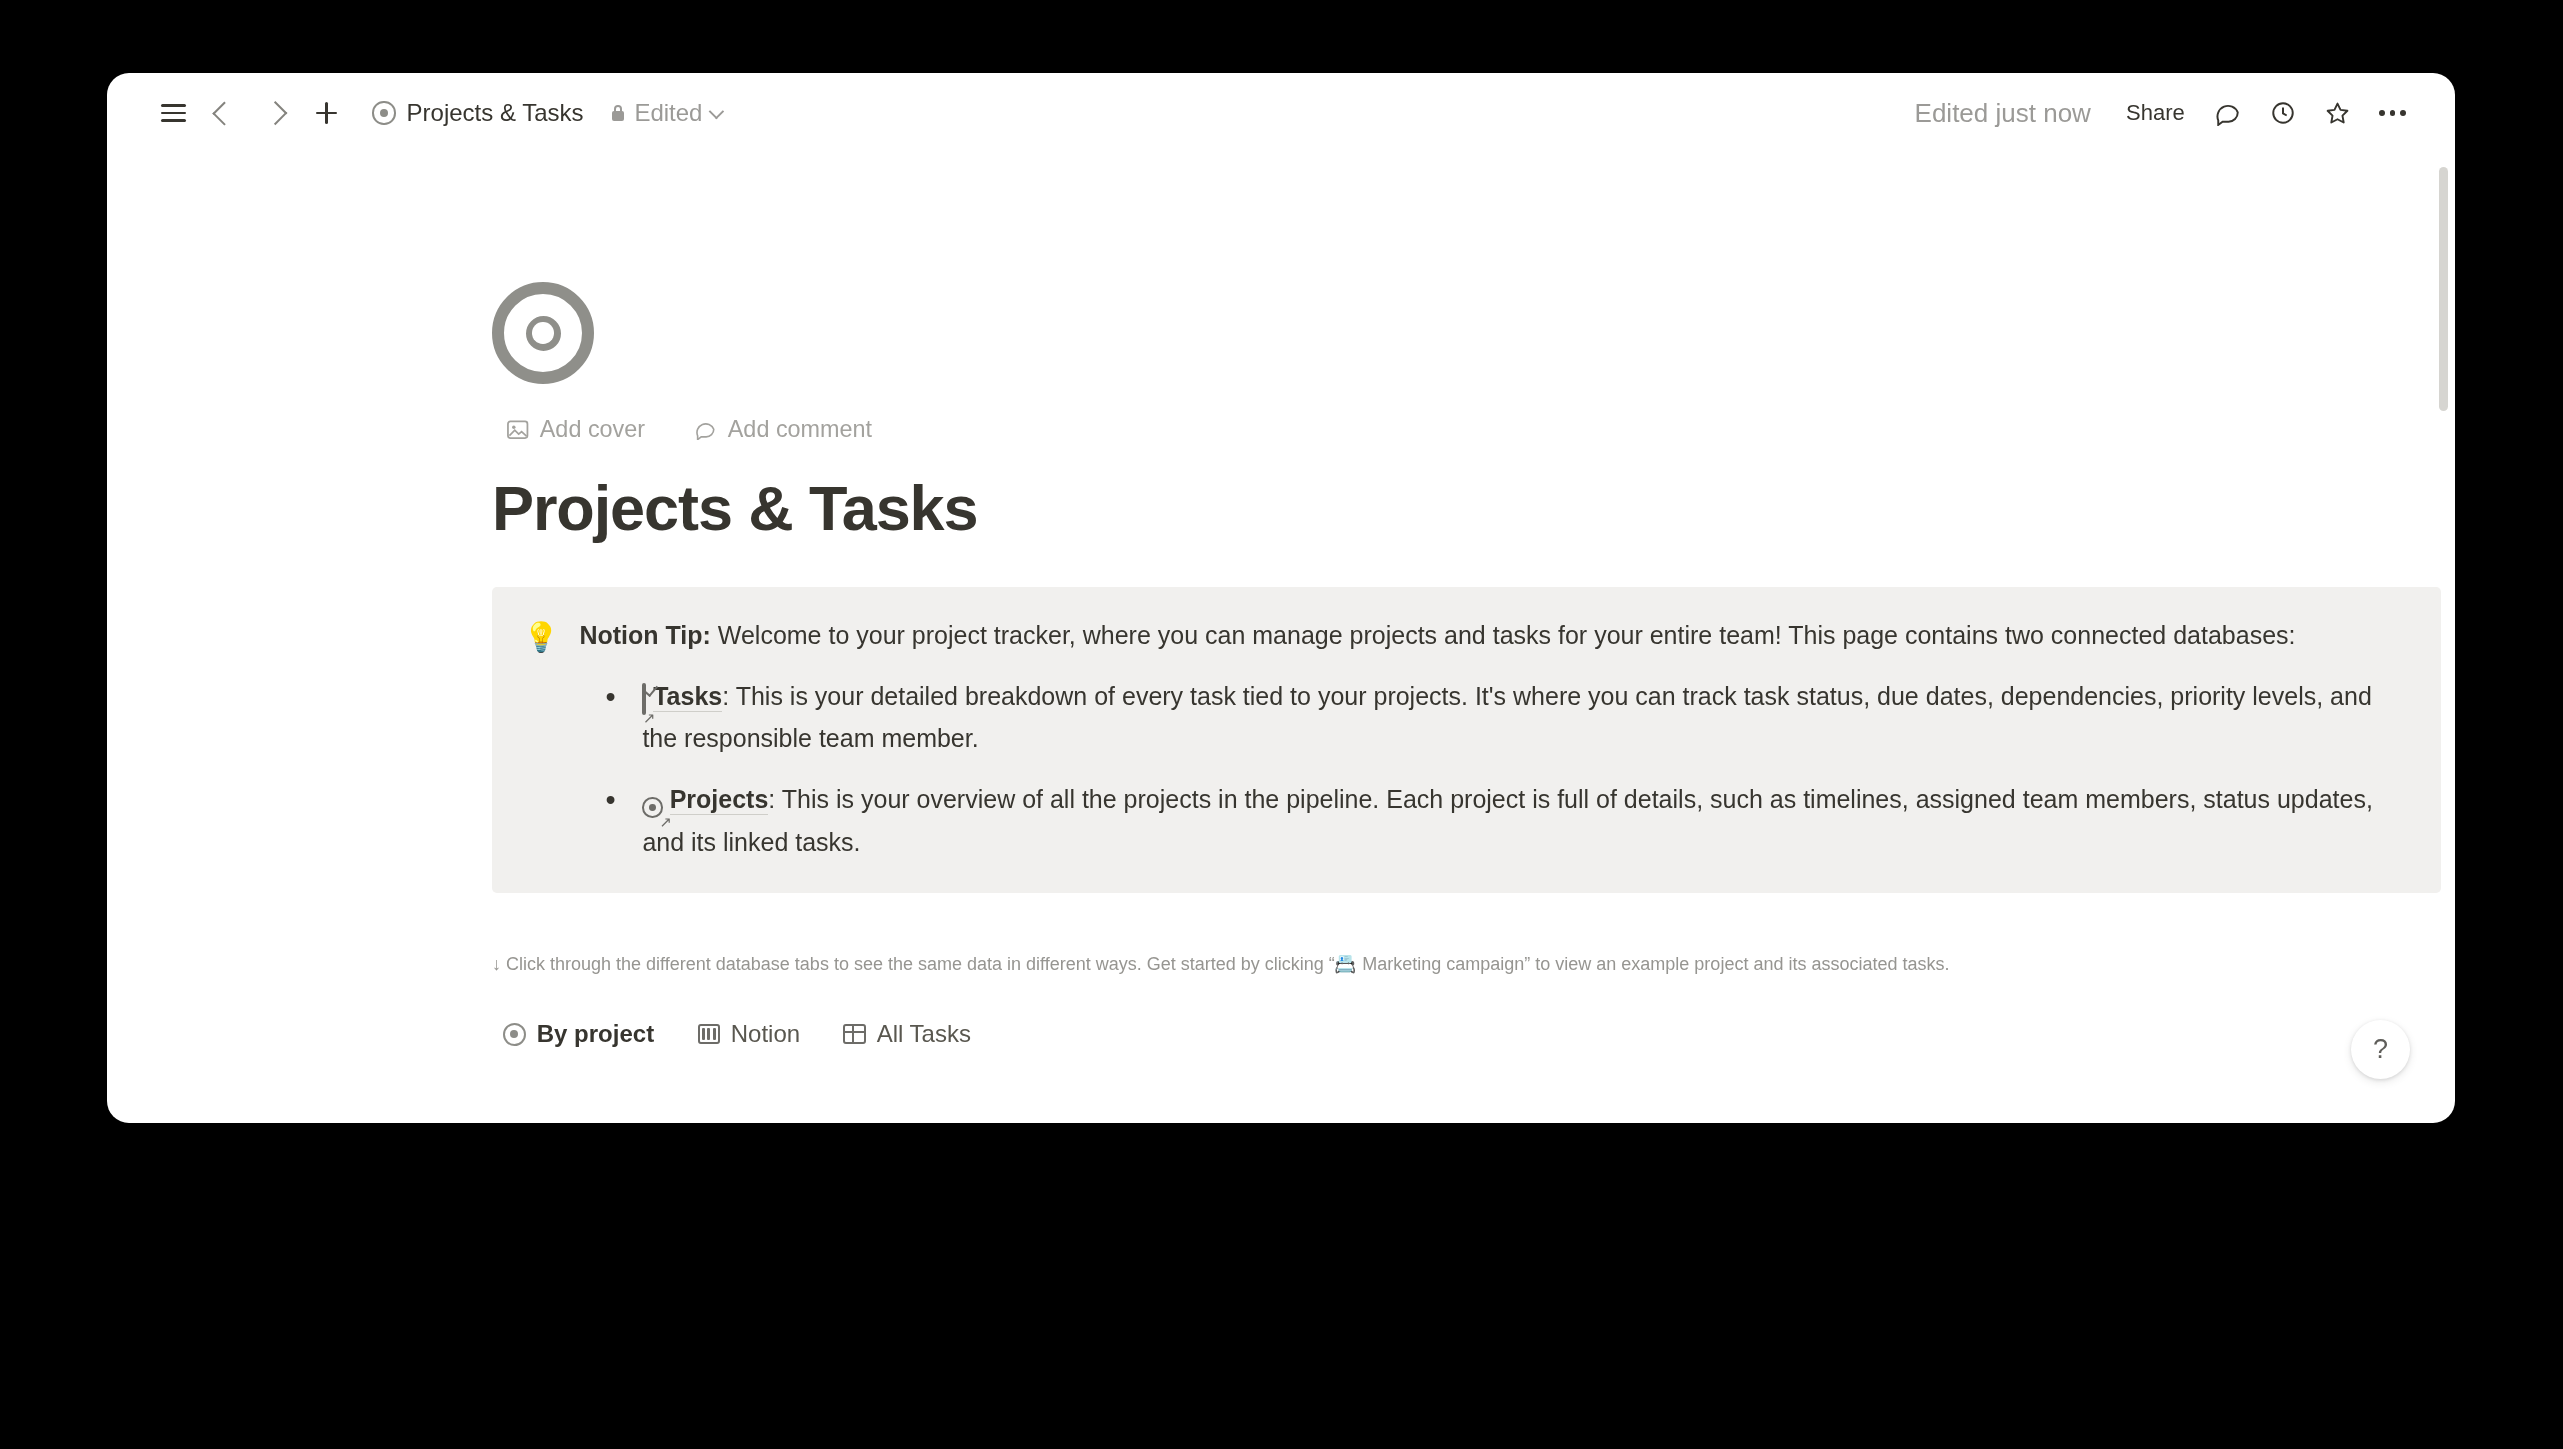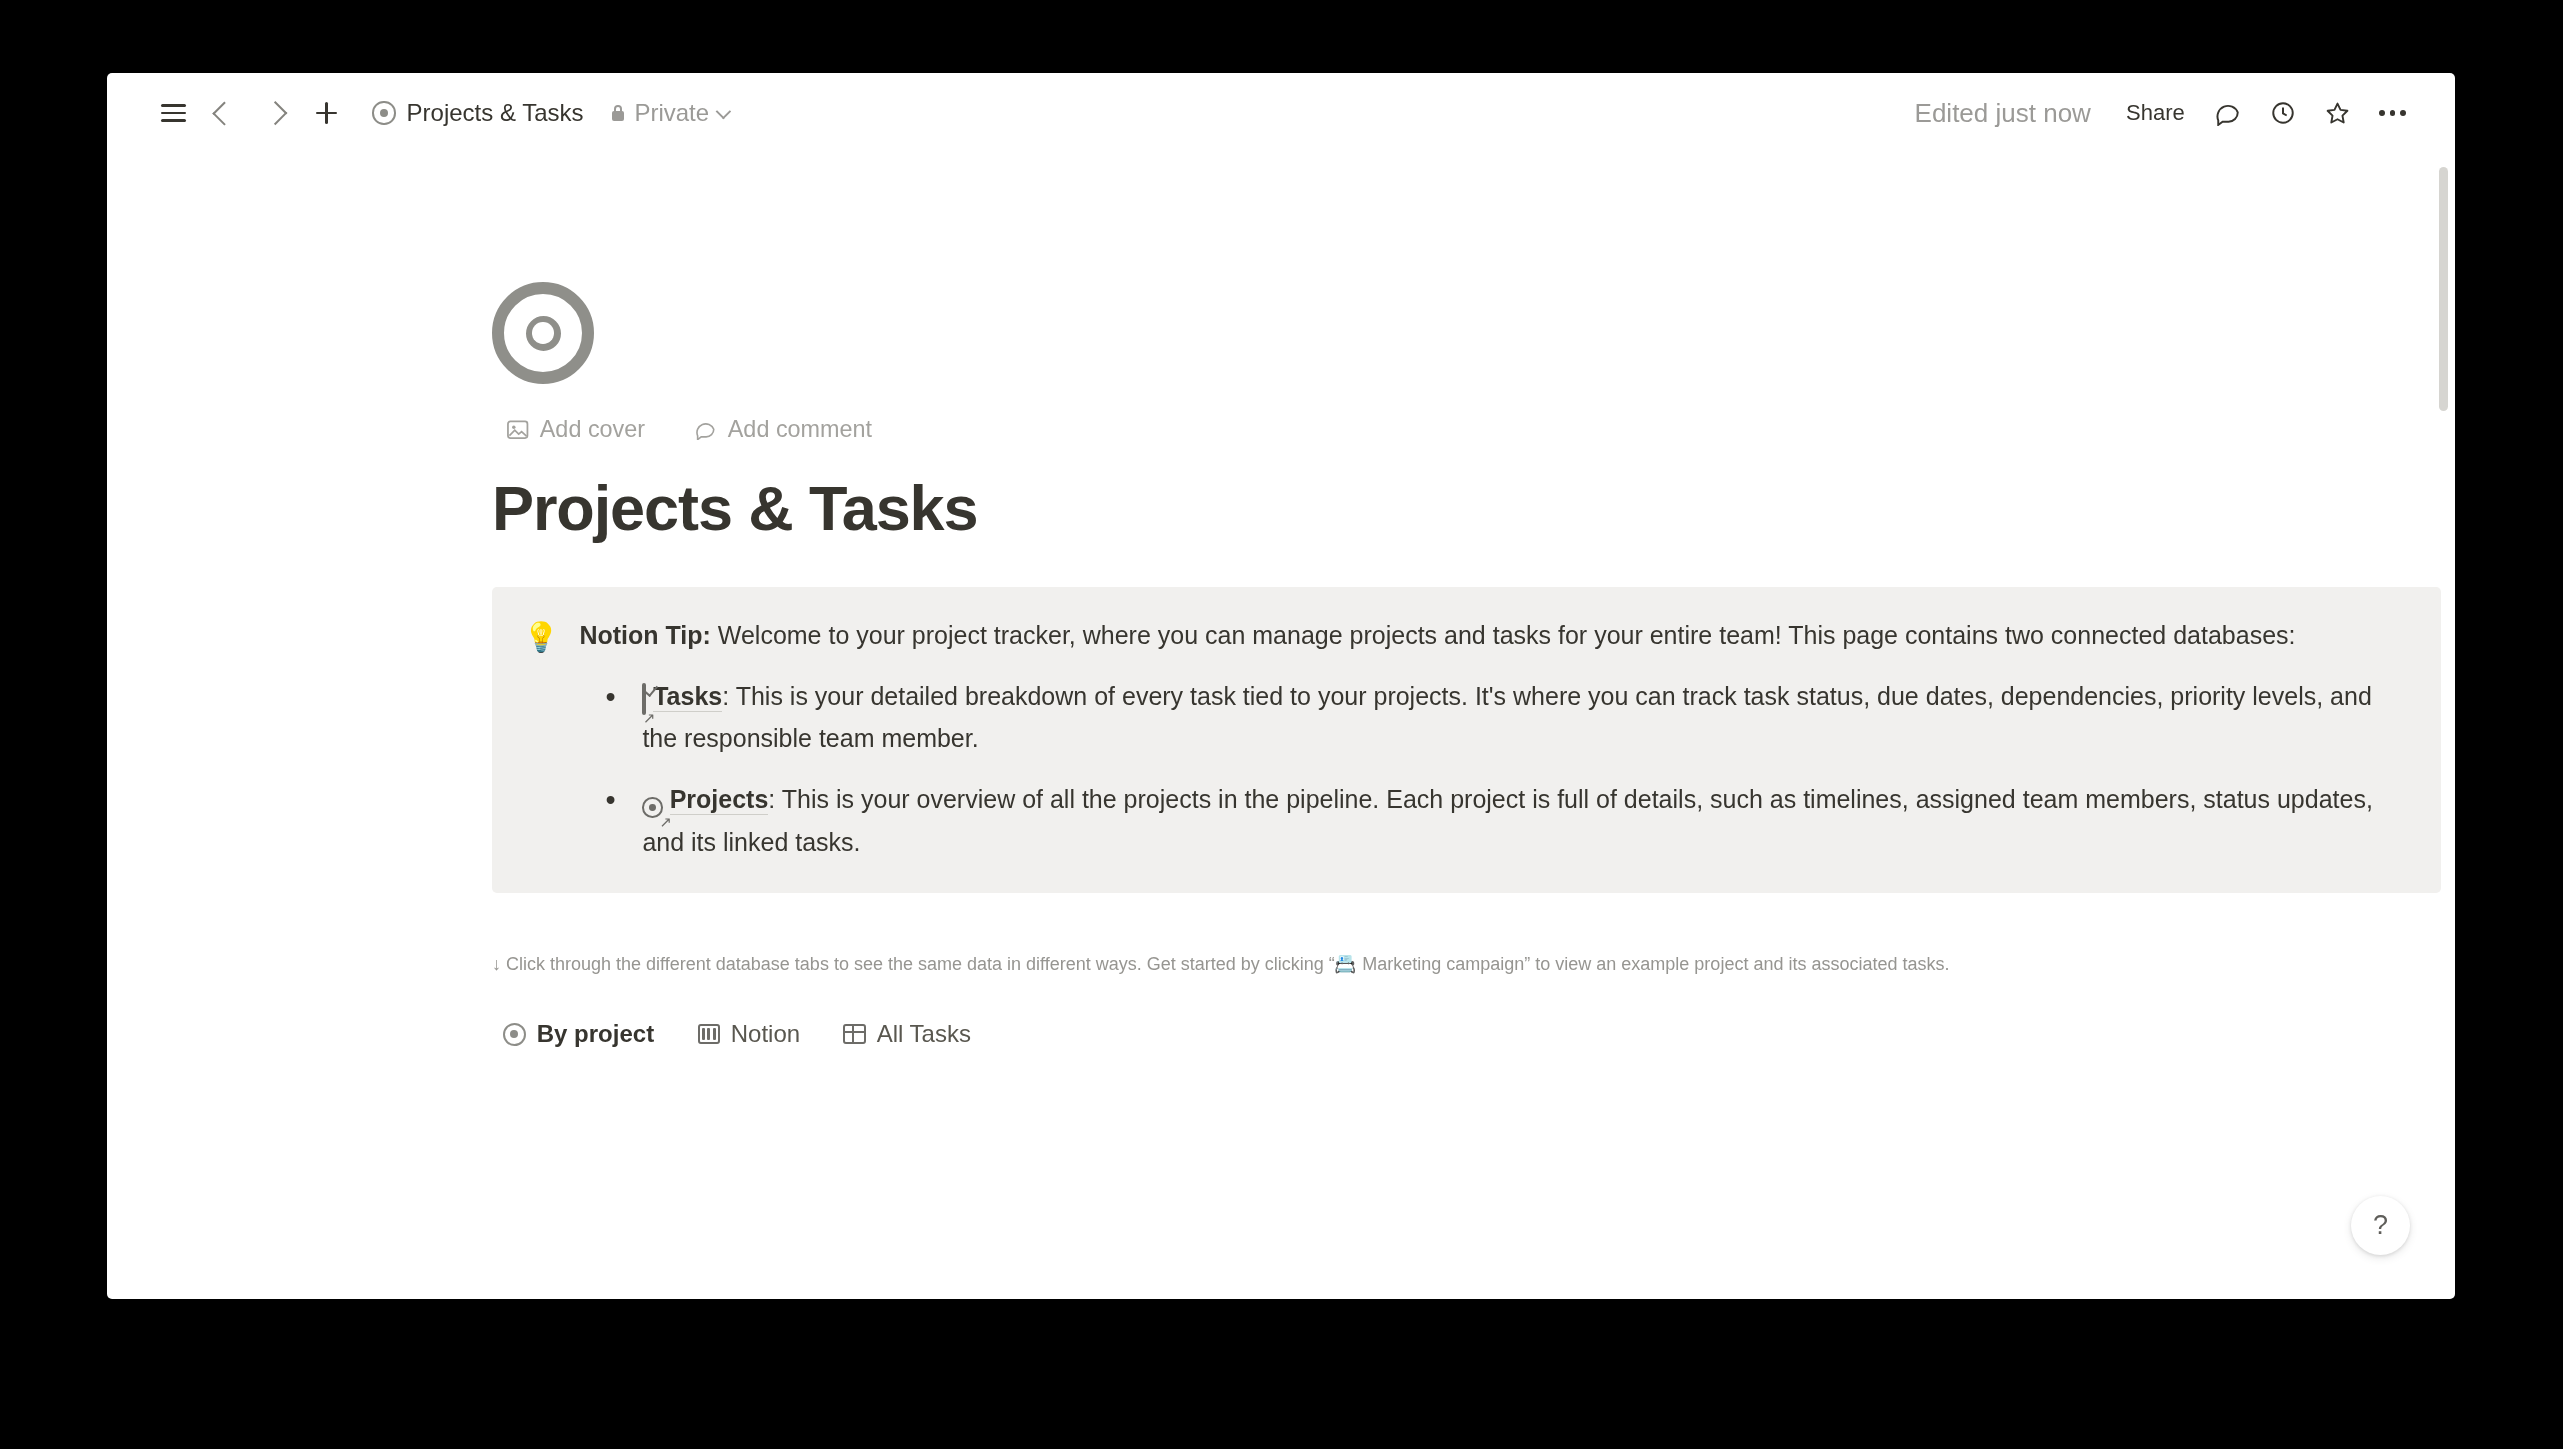--- a/index.html
+++ b/index.html
@@ -10,23 +10,23 @@
     height: 1450px;
     overflow: hidden;
     font-family: "Liberation Sans", sans-serif;
   }
 
   #app-window {
     position: absolute;
     left: 107px;
     top: 73px;
     width: 2348px;
-    height: 1226px;
+    height: 1050px;
     background: #ffffff;
-    border-radius: 5px;
+    border-radius: 22px;
     overflow: hidden;
   }
 
   
   .topbar {
     position: relative;
     height: 80px;
     display: flex;
     align-items: center;
     padding: 0 37px 0 41px;
@@ -428,21 +428,21 @@
 
       <div class="breadcrumb">
         <div class="bc-item">
           <span class="target-icon-sm">
               <i></i>
             </span>
           <span>Projects &amp; Tasks</span>
         </div>
         <div class="bc-private">
           <span class="lock"></span>
-          <span>Private</span>
+          <span>Edited</span>
           <span class="caret-down"></span>
         </div>
       </div>
     </div>
 
     <div class="topbar-right">
       <div class="edited-text">Edited just now</div>
       <div class="share-btn">Share</div>
 
       <div class="icon-btn">

